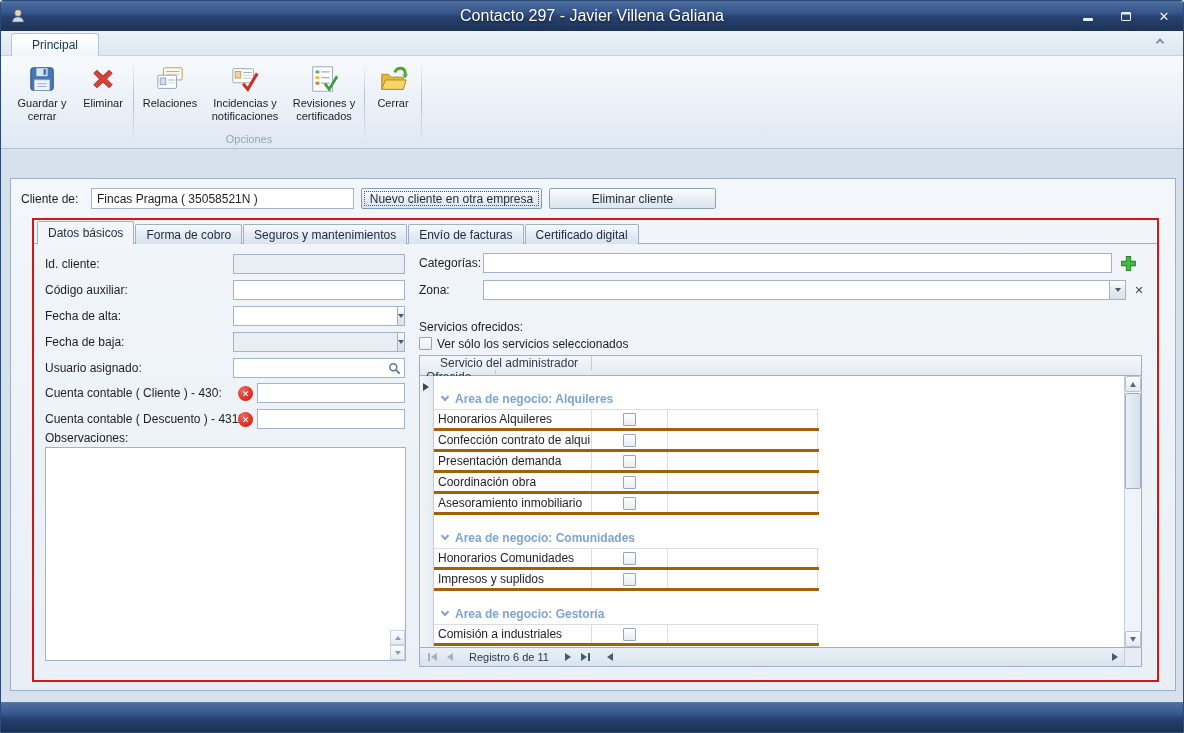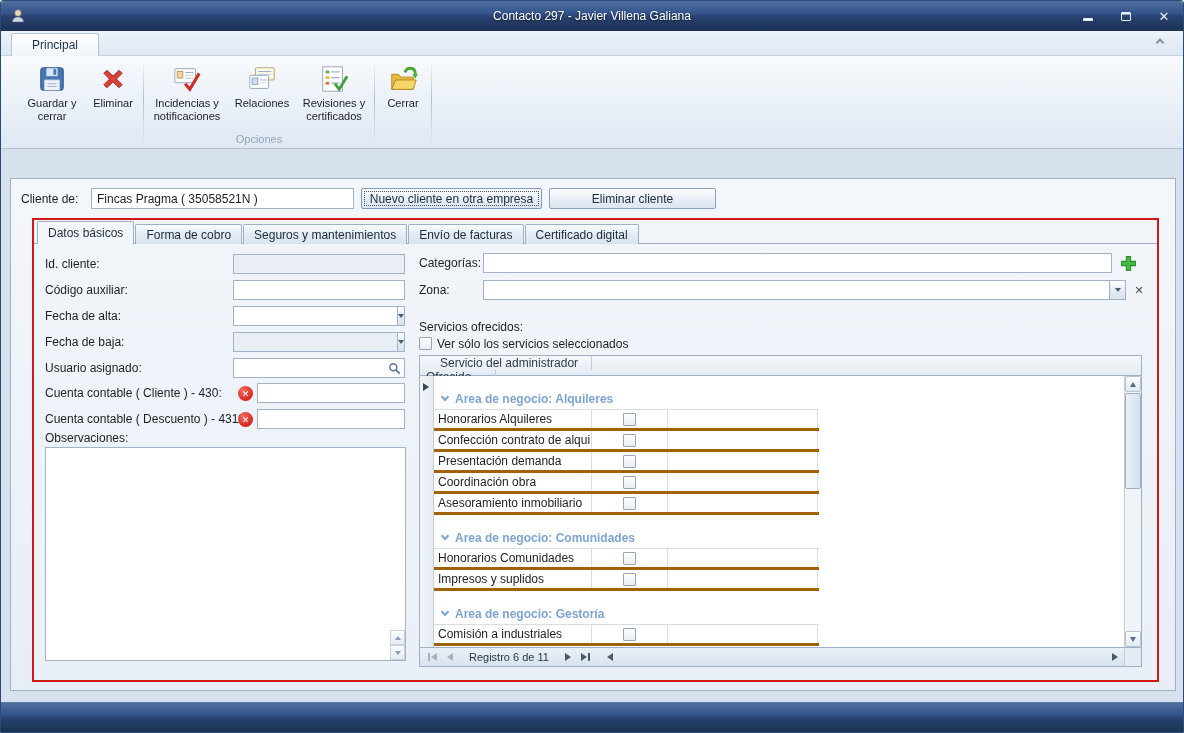--- a/index.html
+++ b/index.html
@@ -4,35 +4,35 @@
 <style>
   * { margin:0; padding:0; box-sizing:border-box; }
   html,body { width:1184px; height:733px; }
   body { font-family:"Liberation Sans","DejaVu Sans",sans-serif; font-size:12px; color:#1e1e1e; }
   .window { position:relative; width:1184px; height:733px; overflow:hidden; background:#d7e1ee; border:1px solid #2a4a78; border-radius:3px 3px 0 0; }
 
   
   .titlebar { position:absolute; top:0; left:0; right:0; height:30px;
     background:linear-gradient(180deg,#4f6f9f 0%,#35548b 40%,#27406e 55%,#1c3254 100%);
     display:flex; align-items:center; padding:0 9px; border-radius:3px 3px 0 0; }
-  .tb-title { position:absolute; left:120px; right:120px; text-align:center; color:#fff; font-size:12px; text-shadow:0 1px 2px rgba(0,0,0,.55); }
+  .tb-title { position:absolute; left:120px; right:120px; text-align:center; color:#fff; font-size:16px; text-shadow:0 1px 2px rgba(0,0,0,.55); }
   .tb-btns { margin-left:auto; display:flex; gap:18px; align-items:center; z-index:2; }
   .tbb { width:20px; height:18px; display:flex; align-items:center; justify-content:center; color:#e9eff8; }
   .g-min { width:10px; height:3px; background:#e9eff8; border-radius:1px; margin-top:7px; }
   .g-max { width:10px; height:9px; border:1px solid #e9eff8; border-radius:1px; box-shadow:inset 0 1.5px 0 #e9eff8; }
   .g-close { font-size:13px; font-weight:bold; line-height:1; }
 
   
   .ribbon { position:absolute; top:30px; left:0; right:0; height:118px; }
   .ribbon-tabrow { height:25px; background:linear-gradient(180deg,#ecf2f9,#dde7f2); border-bottom:1px solid #c9d4e2; position:relative; }
   .ribbon-tab { position:absolute; left:10px; bottom:-1px; height:23px; padding:0 20px; display:flex; align-items:center;
     background:linear-gradient(180deg,#ffffff,#f0f5fa); border:1px solid #b6c3d4; border-bottom:none; border-radius:3px 3px 0 0; color:#1e3250; z-index:2; }
   .ribbon-chevron { position:absolute; right:16px; top:6px; width:14px; height:14px; display:flex; align-items:center; justify-content:center; }
   .chev-up { width:6px; height:6px; border-left:2px solid #8593a6; border-top:2px solid #8593a6; transform:rotate(45deg) translate(-1px,-1px); }
-  .ribbon-body { height:93px; background:linear-gradient(180deg,#f7fafd 0%,#ebf1f8 50%,#dfe8f3 100%); border-bottom:1px solid #b2bfd0; display:flex; padding:2px 4px 0 18px; }
+  .ribbon-body { height:93px; background:linear-gradient(180deg,#f7fafd 0%,#ebf1f8 50%,#dfe8f3 100%); border-bottom:1px solid #b2bfd0; display:flex; padding:2px 4px 0 8px; }
   .rb-group { display:flex; flex-direction:column; }
   .rb-row { display:flex; flex:1; align-items:stretch; }
   .rb-glabel { height:15px; line-height:13px; text-align:center; font-size:11px; color:#95a3b6; }
   .rb-sep { width:1px; margin:3px 2px; background:linear-gradient(180deg,rgba(178,191,208,0),#b2bfd0 45%,rgba(178,191,208,0)); }
   .rb-btn { display:flex; flex-direction:column; align-items:center; padding-top:4px; border-radius:3px; }
   .rb-icon { height:33px; display:flex; align-items:center; justify-content:center; }
   .rb-label { font-size:11px; line-height:13px; text-align:center; margin-top:2px; }
   .w66{width:66px}.w56{width:56px}.w68{width:68px}.w82{width:82px}.w76{width:76px}.w52{width:52px}
 
   
@@ -184,46 +184,46 @@
             <span class="rb-label">Eliminar</span>
           </div>
         </div>
         <div class="rb-glabel"></div>
       </div>
 
       <div class="rb-sep"></div>
 
       <div class="rb-group">
         <div class="rb-row">
-          <div class="rb-btn w82">
-            <span class="rb-icon">
-              <svg width="30" height="30" viewBox="0 0 32 32">
-                <rect x="3" y="5" width="22" height="15" rx="1" fill="#fffef8" stroke="#97a5b8"></rect>
-                <rect x="5.5" y="8" width="6" height="7" fill="#f2d29a" stroke="#bb9a5e"></rect>
-                <line x1="14" y1="9" x2="23" y2="9" stroke="#9ab2cc" stroke-width="1.2"></line>
-                <line x1="14" y1="12" x2="23" y2="12" stroke="#c3d2e2" stroke-width="1.2"></line>
-                <line x1="14" y1="15" x2="23" y2="15" stroke="#c3d2e2" stroke-width="1.2"></line>
-                <path d="M14 21 L19 27 L29 10" fill="none" stroke="#cc2e26" stroke-width="3.2"></path>
-              </svg>
-            </span>
-            <span class="rb-label">Incidencias y notificaciones</span>
-          </div>
           <div class="rb-btn w68">
             <span class="rb-icon">
               <svg width="30" height="30" viewBox="0 0 32 32">
                 <rect x="9" y="4" width="20" height="13" rx="1" fill="#fdf7e8" stroke="#b1a06c"></rect>
                 <line x1="12" y1="8" x2="26" y2="8" stroke="#9ab2cc" stroke-width="1.2"></line>
                 <line x1="12" y1="11" x2="26" y2="11" stroke="#d0dce8" stroke-width="1.2"></line>
                 <rect x="3" y="12" width="20" height="14" rx="1" fill="#ffffff" stroke="#8fa2b8"></rect>
                 <rect x="5.5" y="15" width="6" height="7" fill="#cfe0f2" stroke="#8fa2b8"></rect>
                 <line x1="14" y1="17" x2="21" y2="17" stroke="#9ab2cc" stroke-width="1.2"></line>
                 <line x1="14" y1="20" x2="21" y2="20" stroke="#d0dce8" stroke-width="1.2"></line>
               </svg>
             </span>
             <span class="rb-label">Relaciones</span>
+          </div>
+          <div class="rb-btn w82">
+            <span class="rb-icon">
+              <svg width="30" height="30" viewBox="0 0 32 32">
+                <rect x="3" y="5" width="22" height="15" rx="1" fill="#fffef8" stroke="#97a5b8"></rect>
+                <rect x="5.5" y="8" width="6" height="7" fill="#f2d29a" stroke="#bb9a5e"></rect>
+                <line x1="14" y1="9" x2="23" y2="9" stroke="#9ab2cc" stroke-width="1.2"></line>
+                <line x1="14" y1="12" x2="23" y2="12" stroke="#c3d2e2" stroke-width="1.2"></line>
+                <line x1="14" y1="15" x2="23" y2="15" stroke="#c3d2e2" stroke-width="1.2"></line>
+                <path d="M14 21 L19 27 L29 10" fill="none" stroke="#cc2e26" stroke-width="3.2"></path>
+              </svg>
+            </span>
+            <span class="rb-label">Incidencias y notificaciones</span>
           </div>
           <div class="rb-btn w76">
             <span class="rb-icon">
               <svg width="30" height="30" viewBox="0 0 32 32">
                 <rect x="4" y="3" width="21" height="26" fill="#ffffff" stroke="#97a5b8"></rect>
                 <rect x="7" y="7" width="4" height="3" fill="#58ac58"></rect>
                 <line x1="13" y1="8.5" x2="22" y2="8.5" stroke="#9ab2cc" stroke-width="1.3"></line>
                 <rect x="7" y="13" width="4" height="3" fill="#e2bc40"></rect>
                 <line x1="13" y1="14.5" x2="22" y2="14.5" stroke="#9ab2cc" stroke-width="1.3"></line>
                 <rect x="7" y="19" width="4" height="3" fill="#cf7a34"></rect>

